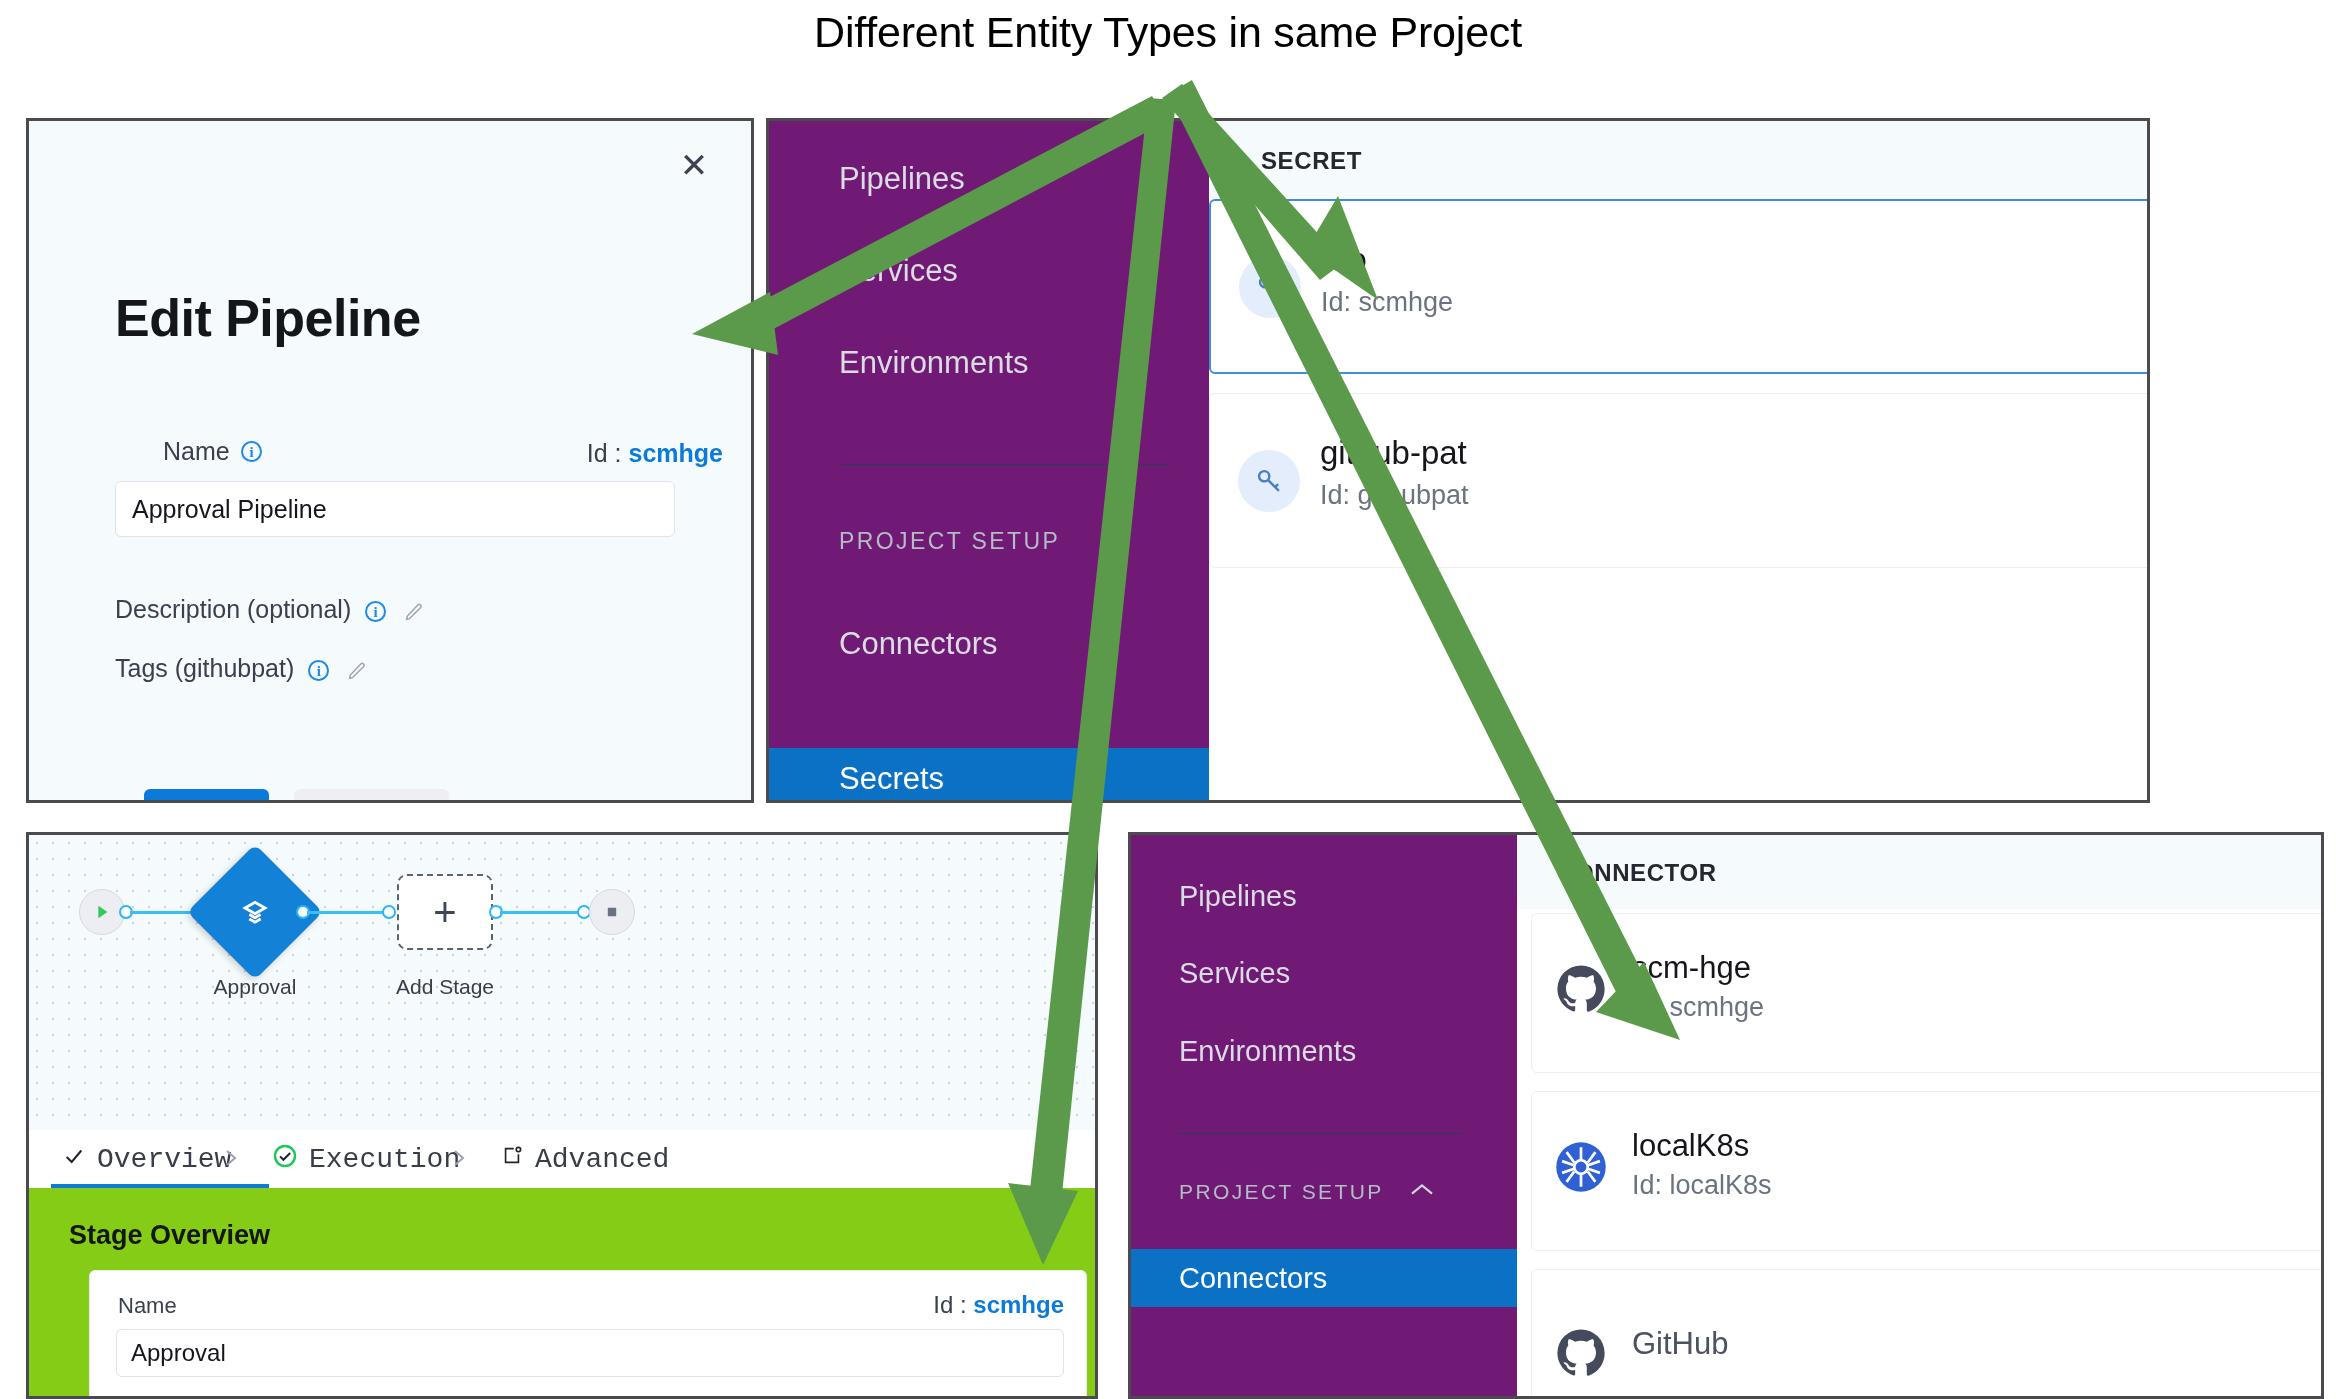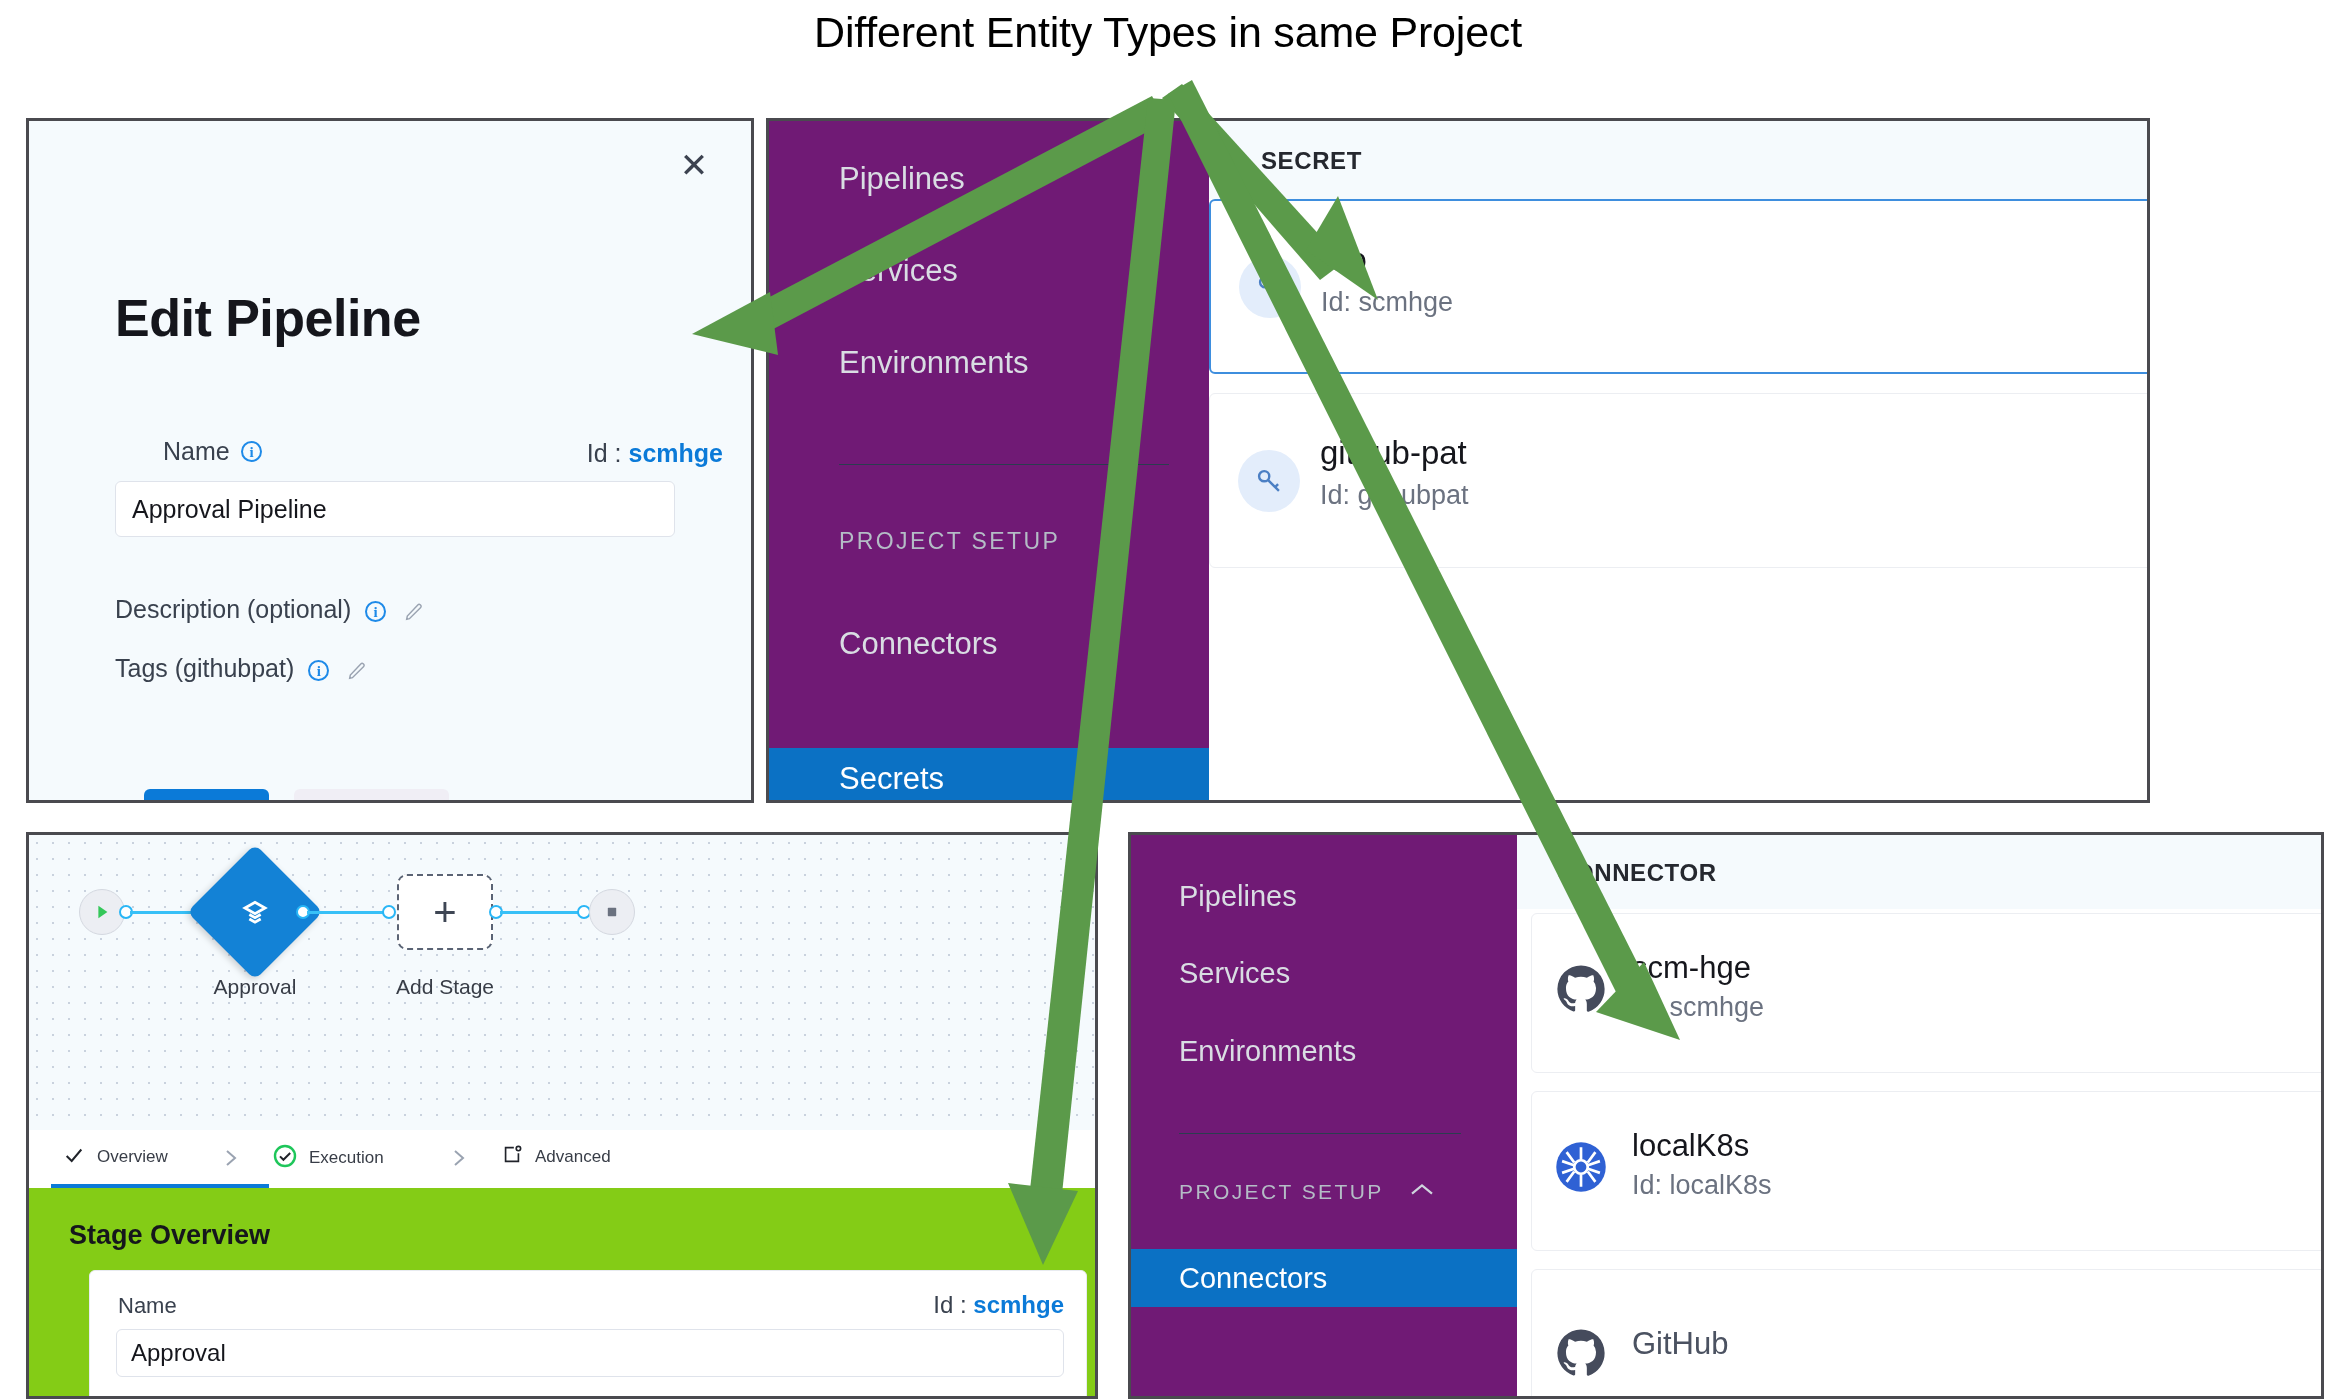--- a/index.html
+++ b/index.html
@@ -118,21 +118,21 @@
     box-shadow: 0 3px 7px rgba(0,0,0,.18);
   }
   .diamond-ico { position:absolute; width:96px; height:96px; display:flex; align-items:center; justify-content:center; }
   .node-label { position:absolute; font-size:21px; color:#383d47; white-space:nowrap; text-align:center;}
   .addstage {
     position:absolute; width:96px; height:76px; border:2px dashed #5a6374;
     border-radius:10px; background:#fff; display:flex; align-items:center; justify-content:center;
     color:#3e4654; font-size:40px; font-weight:300; line-height:1;
   }
   .tabbar { position:absolute; left:0; right:0; top:295px; height:58px; background:#fff; }
-  .tab { position:absolute; top:14px; font-size:17px; color:#383d47; white-space:nowrap; }
+  .tab { position:absolute; top:14px; font-size:28px; color:#383d47; white-space:nowrap;font-family:Liberation Mono, monospace; }
   .tab .tico { display:inline-block; vertical-align:middle; margin-right:12px; }
   .tab-underline { position:absolute; height:4px; background:#0b7ad8; top:54px; }
   .tab-sep { position:absolute; top:16px; width:20px; height:24px; }
   .stage-body { position:absolute; left:0; right:0; top:353px; bottom:0; background:#84cc16; }
   .stage-title { position:absolute; left:40px; top:32px; font-size:27px; font-weight:bold; color:#15161c; }
   .stage-card {
     position:absolute; left:60px; top:82px; right: 8px; bottom:-10px;
     background:#fff; border:1px solid #e8ebf0; border-radius:6px;
   }
   .sc-label { position:absolute; left:28px; top:22px; font-size:22px; color:#39414e; }

